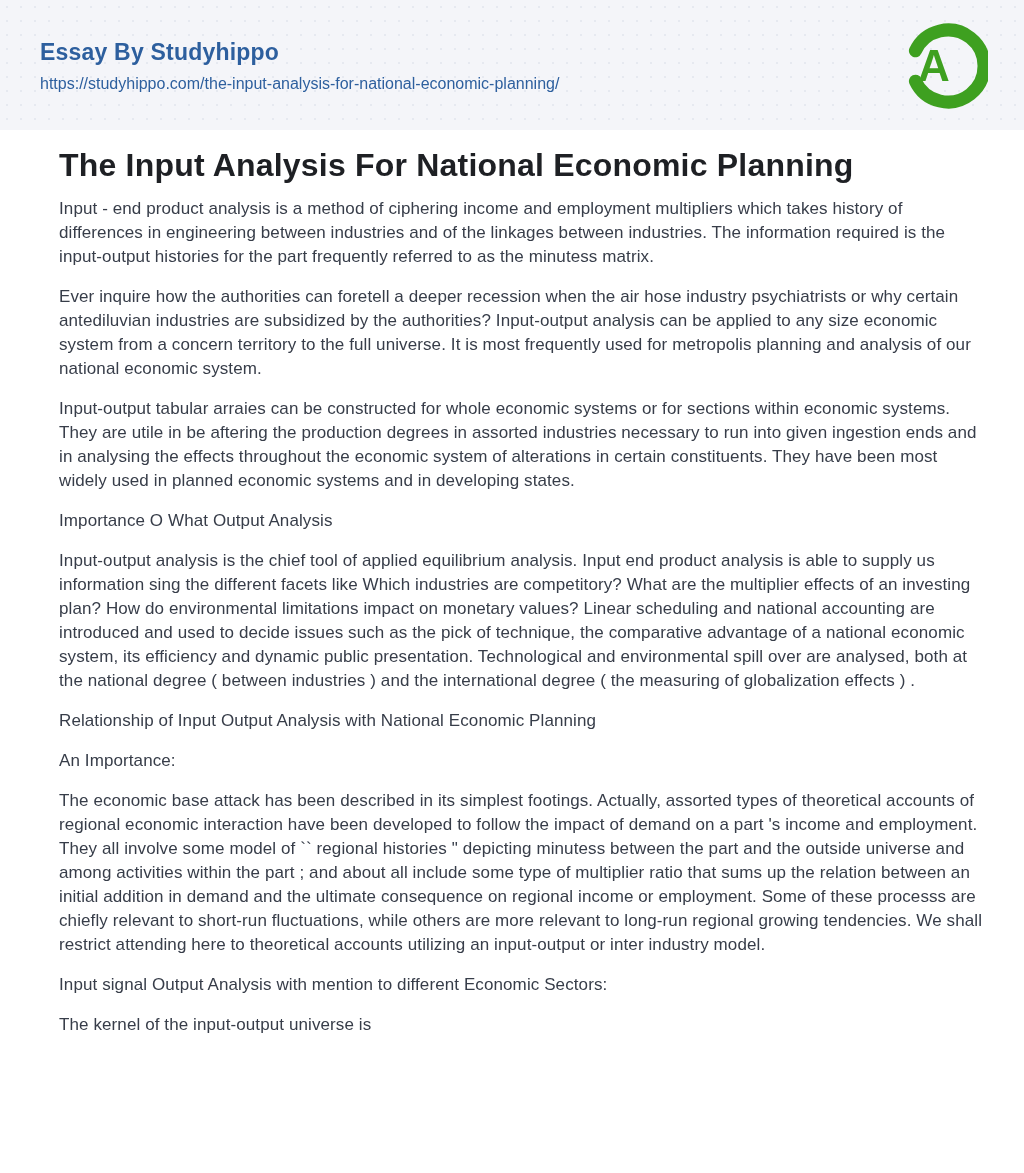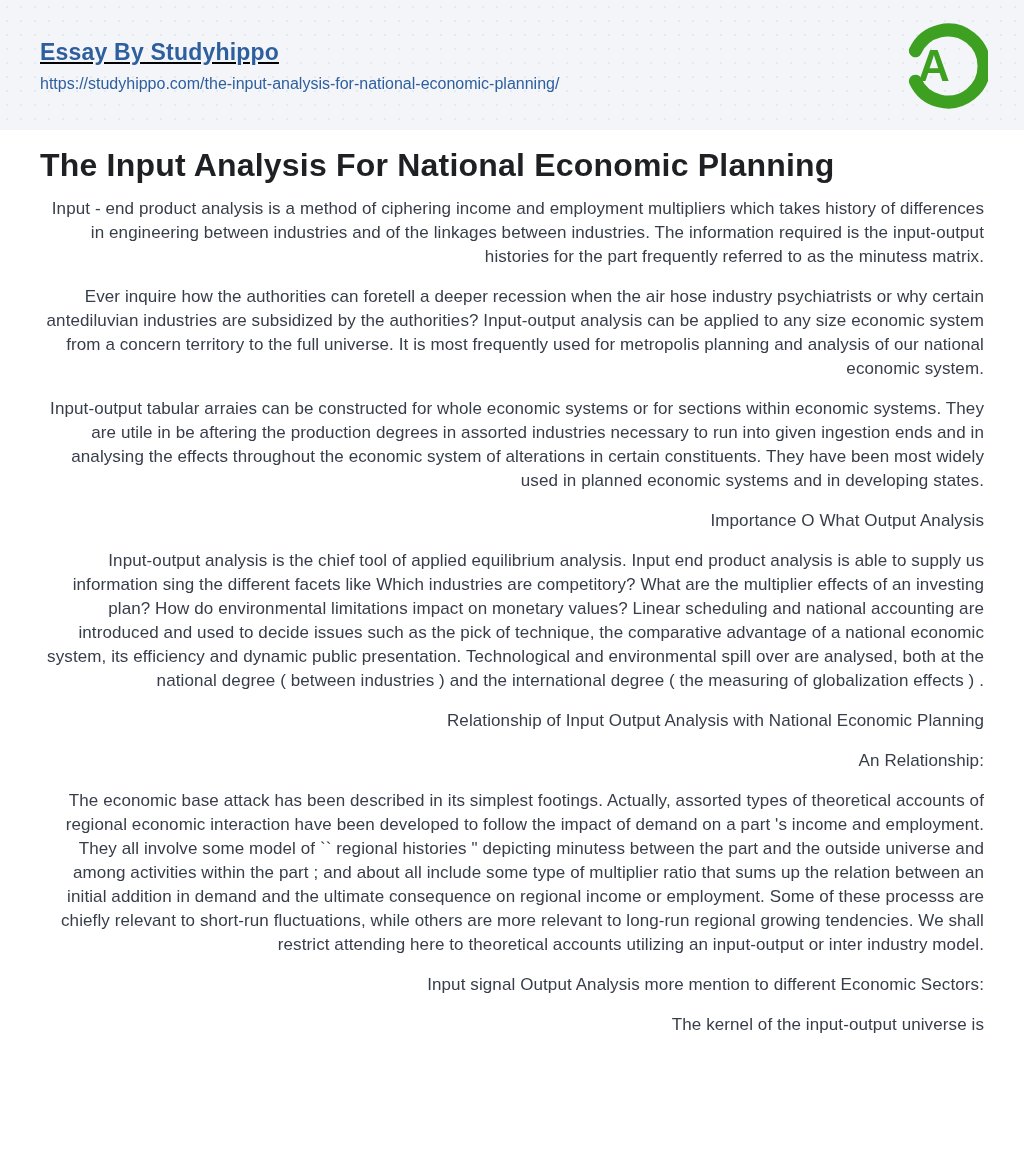--- a/index.html
+++ b/index.html
@@ -17,21 +17,20 @@
   }
   
   .header {
     position: relative;
     width: 100%;
     height: 130px;
     background-color: #f4f5f9;
     background-image: radial-gradient(circle, #e6e9f0 1px, rgba(0,0,0,0) 1.2px);
     background-size: 14px 14px;
     padding: 40px 40px 0 40px;
-    text-decoration: underline;
   }
   .site-title {
     color: var(--accent-blue, #2d5f9e);
     font-size: 23px;
     font-weight: 700;
     letter-spacing: 0.2px;
     line-height: 1.1;
   }
   .page-url {
     margin-top: 10px;
@@ -43,39 +42,38 @@
   }
   .logo {
     position: absolute;
     top: 14px;
     right: 36px;
     width: 90px;
     height: 102px;
   }
   
   .article {
-    padding: 18px 40px 0 40px;
+    padding: 18px 40px 0 59px;
   }
   .article-title {
     color: var(--title-color, #1e2024);
     font-size: 32px;
     font-weight: 800;
     line-height: 1.12;
     max-width: 880px;
     letter-spacing: 0.2px;
     margin-bottom: 13px;
   }
   .article p {
     color: var(--body-text, #373d49);
     font-size: 17px;
     line-height: 24px;
     max-width: 948px;
     margin-bottom: 16px;
     letter-spacing: 0.1px;
-    text-align: right;
   }
 </style>
 </head>
 <body>
 
 <div class="page">
 
   <header class="header">
     <div class="header-text">
       <div class="site-title">Essay By Studyhippo</div>
@@ -94,19 +92,19 @@
 
   <main class="article">
     <h1 class="article-title">The Input Analysis For National Economic Planning</h1>
 
     <p>Input - end product analysis is a method of ciphering income and employment multipliers which takes history of differences in engineering between industries and of the linkages between industries. The information required is the input-output histories for the part frequently referred to as the minutess matrix.</p>
     <p>Ever inquire how the authorities can foretell a deeper recession when the air hose industry psychiatrists or why certain antediluvian industries are subsidized by the authorities? Input-output analysis can be applied to any size economic system from a concern territory to the full universe. It is most frequently used for metropolis planning and analysis of our national economic system.</p>
     <p>Input-output tabular arraies can be constructed for whole economic systems or for sections within economic systems. They are utile in be aftering the production degrees in assorted industries necessary to run into given ingestion ends and in analysing the effects throughout the economic system of alterations in certain constituents. They have been most widely used in planned economic systems and in developing states.</p>
     <p>Importance O What Output Analysis</p>
     <p>Input-output analysis is the chief tool of applied equilibrium analysis. Input end product analysis is able to supply us information sing the different facets like Which industries are competitory? What are the multiplier effects of an investing plan? How do environmental limitations impact on monetary values? Linear scheduling and national accounting are introduced and used to decide issues such as the pick of technique, the comparative advantage of a national economic system, its efficiency and dynamic public presentation. Technological and environmental spill over are analysed, both at the national degree ( between industries ) and the international degree ( the measuring of globalization effects ) .</p>
     <p>Relationship of Input Output Analysis with National Economic Planning</p>
-    <p>An Relationship:</p>
+    <p>An Importance:</p>
     <p>The economic base attack has been described in its simplest footings. Actually, assorted types of theoretical accounts of regional economic interaction have been developed to follow the impact of demand on a part 's income and employment. They all involve some model of `` regional histories " depicting minutess between the part and the outside universe and among activities within the part ; and about all include some type of multiplier ratio that sums up the relation between an initial addition in demand and the ultimate consequence on regional income or employment. Some of these processs are chiefly relevant to short-run fluctuations, while others are more relevant to long-run regional growing tendencies. We shall restrict attending here to theoretical accounts utilizing an input-output or inter industry model.</p>
-    <p>Input signal Output Analysis more mention to different Economic Sectors:</p>
+    <p>Input signal Output Analysis with mention to different Economic Sectors:</p>
     <p>The kernel of the input-output universe is</p>
   </main>
 
 </div>
 
 </body></html>

